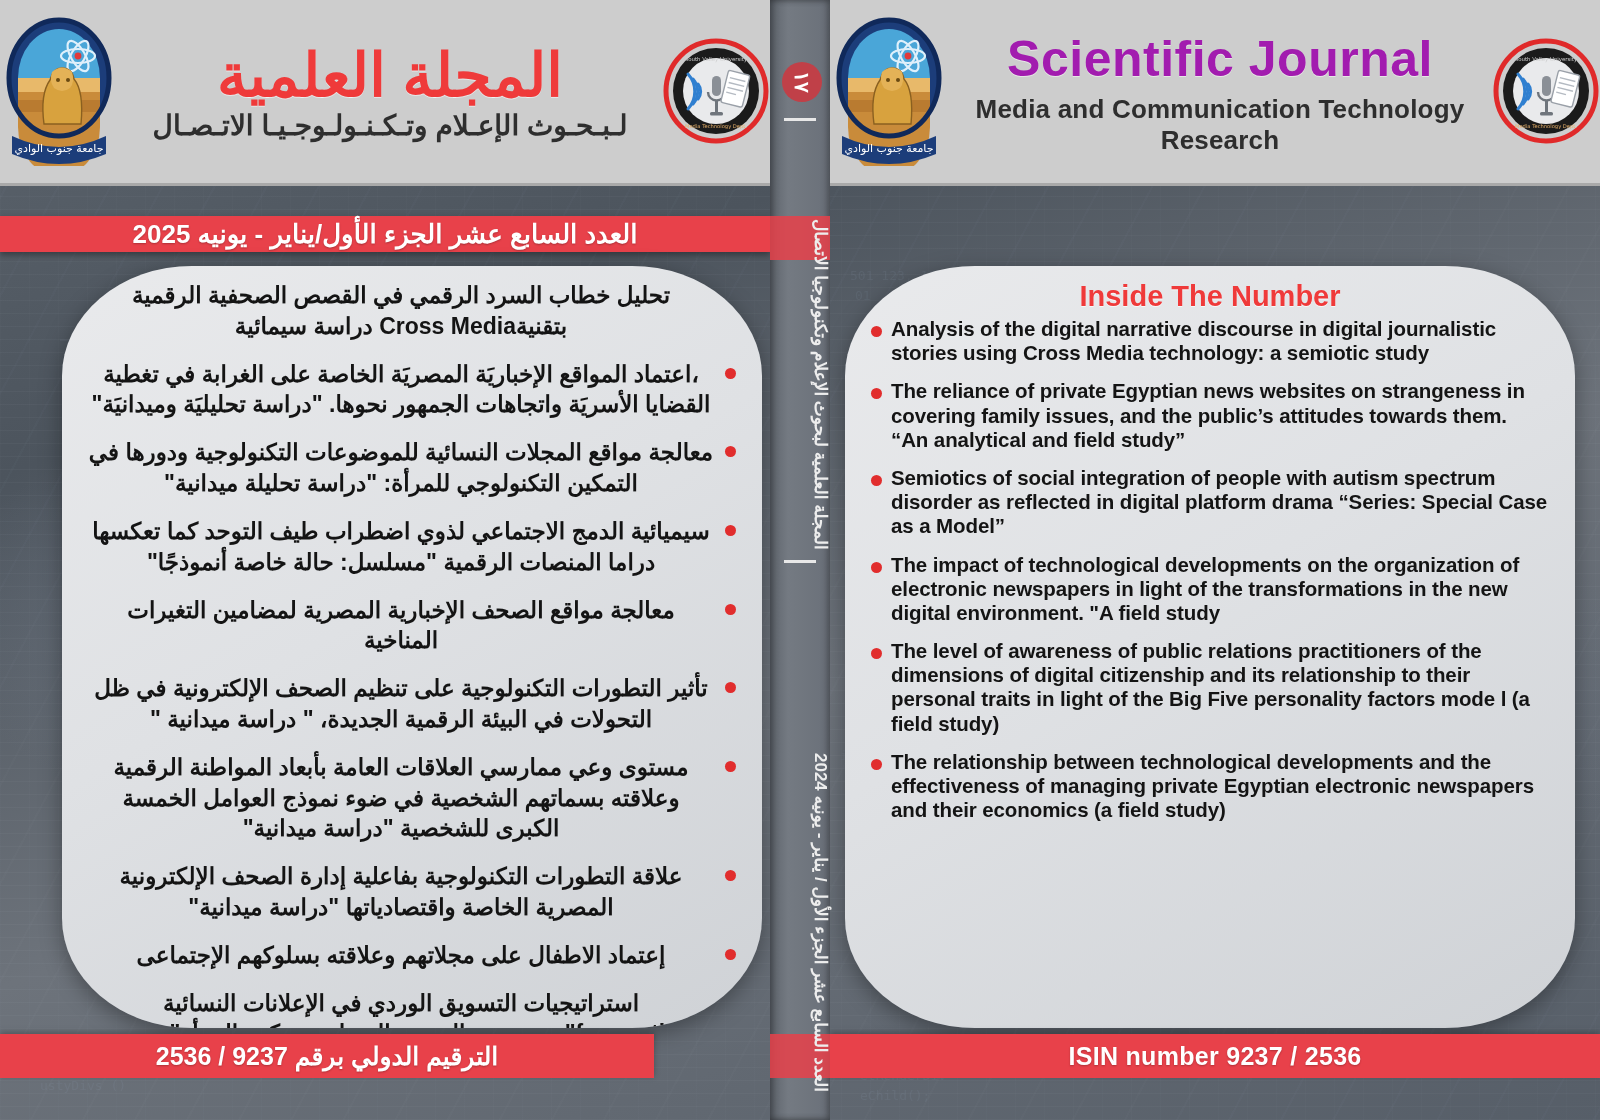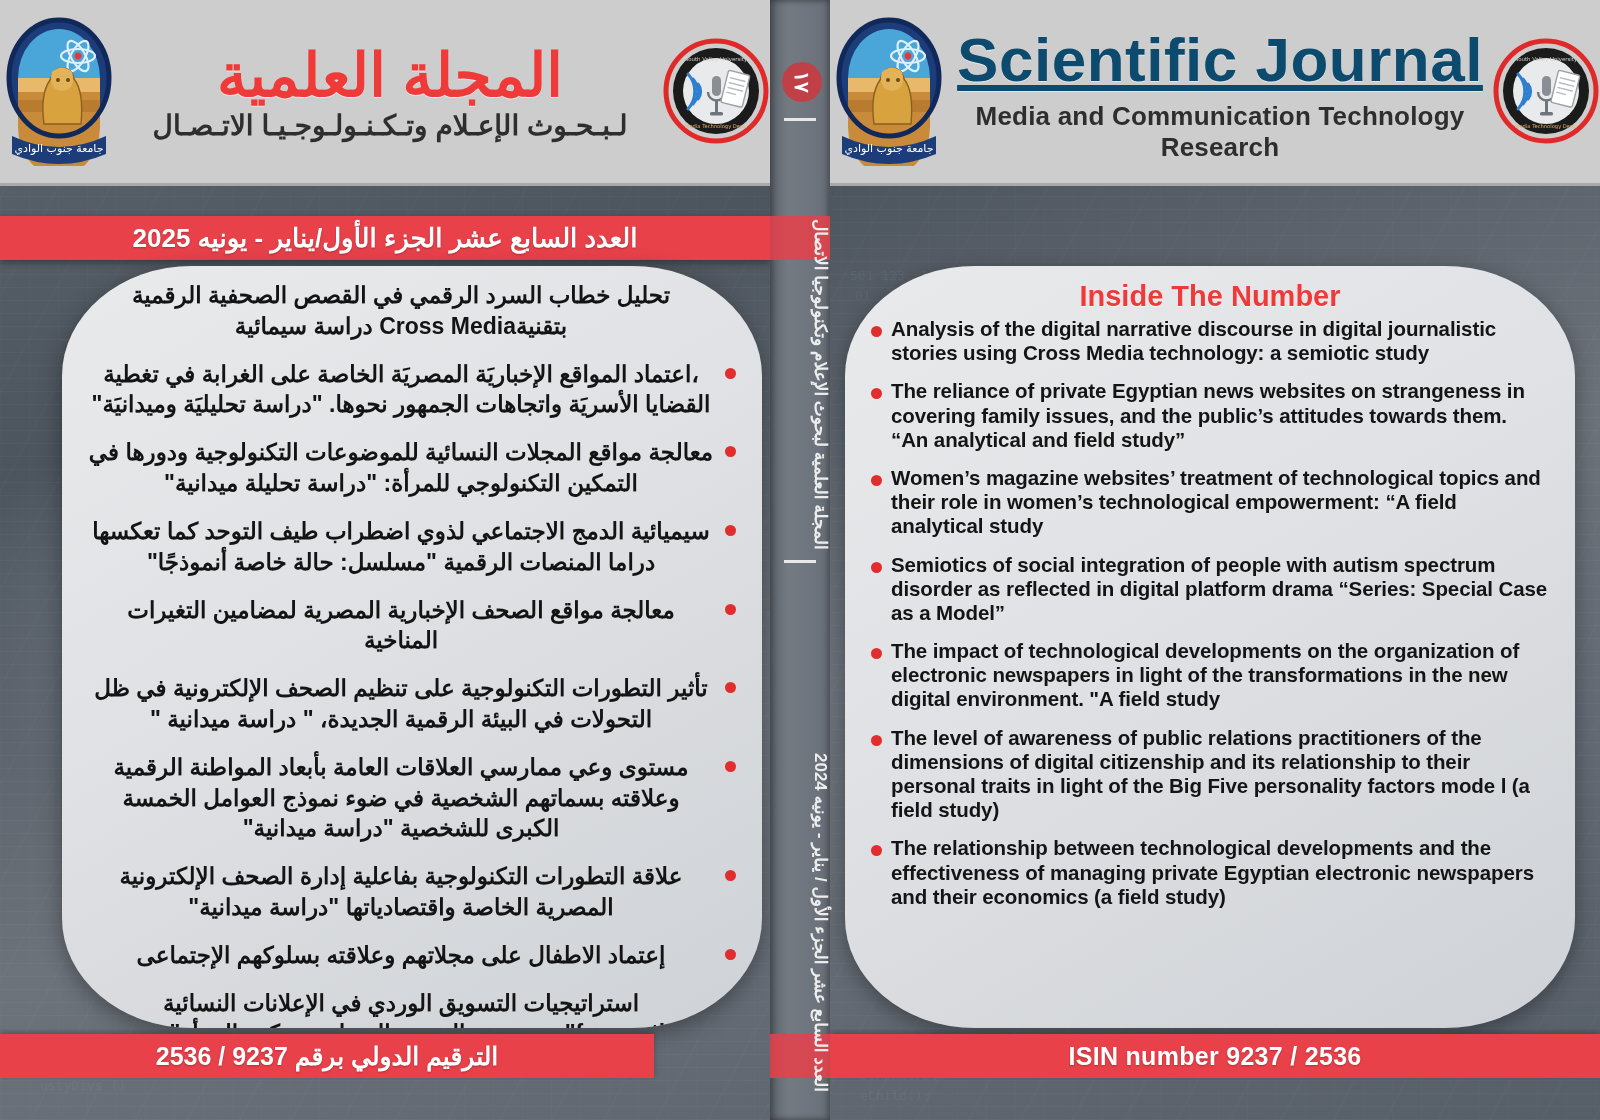--- a/index.html
+++ b/index.html
@@ -50,32 +50,31 @@
   .ar-title {
     color: #ef3a3a; font-size: 60px; font-weight: bold;
     direction: rtl; line-height: 1.05; letter-spacing: -1px;
     text-shadow: 0 1px 0 rgba(255,255,255,.5);
   }
   .ar-sub {
     color: #2e2e2e; font-size: 28px; font-weight: bold; direction: rtl;
     letter-spacing: 2px; margin-top: 2px;
   }
   .en-title {
-    color: #0c4a6e; font-size: 62px; font-weight: bold; letter-spacing: .5px;
+    color: #a21caf; font-size: 50px; font-weight: bold; letter-spacing: .5px;
     text-shadow: 0 1px 0 rgba(255,255,255,.5);
-    text-decoration: underline;
   }
   .en-sub {
     color: #2e2e2e; font-size: 26px; font-weight: bold; margin-top: 6px;
     letter-spacing: .2px;
   }
 
   
   .issuebar {
-    position: absolute; top: 216px; height: 44px;
+    position: absolute; top: 216px; height: 36px;
     background: #e8414a; display: flex; align-items: center; justify-content: center;
     box-shadow: 0 3px 6px rgba(0,0,0,.35);
   }
   .issuebar-left  { left: 0;     width: 770px; }
   .issuebar-right { left: 830px; width: 770px; }
   .issuebar span {
     color: #fff; font-size: 26px; font-weight: bold; letter-spacing: .3px;
     text-shadow: 0 1px 2px rgba(0,0,0,.25);
   }
   .issuebar-left span { direction: rtl; }
@@ -338,21 +337,20 @@
       <li>إعتماد الاطفال على مجلاتهم وعلاقته بسلوكهم الإجتماعى</li>
       <li>استراتيجيات التسويق الوردي في الإعلانات النسائية femvertising" بين تعزيز الصورة النمطية وتمكين المرأة" - دراسة تحليلية نقدية </li>
     </ul>
   </div>
 
   <div class="panel panel-right">
     <div class="panel-title">Inside The Number</div>
     <ul class="toc toc-en">
       <li>Analysis of the digital narrative discourse in digital journalistic stories using Cross Media technology: a semiotic study</li>
       <li>The reliance of private Egyptian news websites on strangeness in covering family issues, and the public’s attitudes towards them. “An analytical and field study”</li>
-      <li>Women’s magazine websites’ treatment of technological topics and their role in women’s technological empowerment: “A field analytical study</li>
       <li>Semiotics of social integration of people with autism spectrum disorder as reflected in digital platform drama “Series: Special Case as a Model”</li>
       <li>The impact of technological developments on the organization of electronic newspapers in light of the transformations in the new digital environment. "A field study</li>
       <li>The level of awareness of public relations practitioners of the dimensions of digital citizenship and its relationship to their personal traits in light of the Big Five personality factors mode l (a field study)</li>
       <li>The relationship between technological developments and the effectiveness of managing private Egyptian electronic newspapers and their economics (a field study)</li>
 
     </ul>
   </div>
 
   <div class="footbar footbar-left">
     <span>الترقيم الدولي برقم 9237 / 2536</span>

